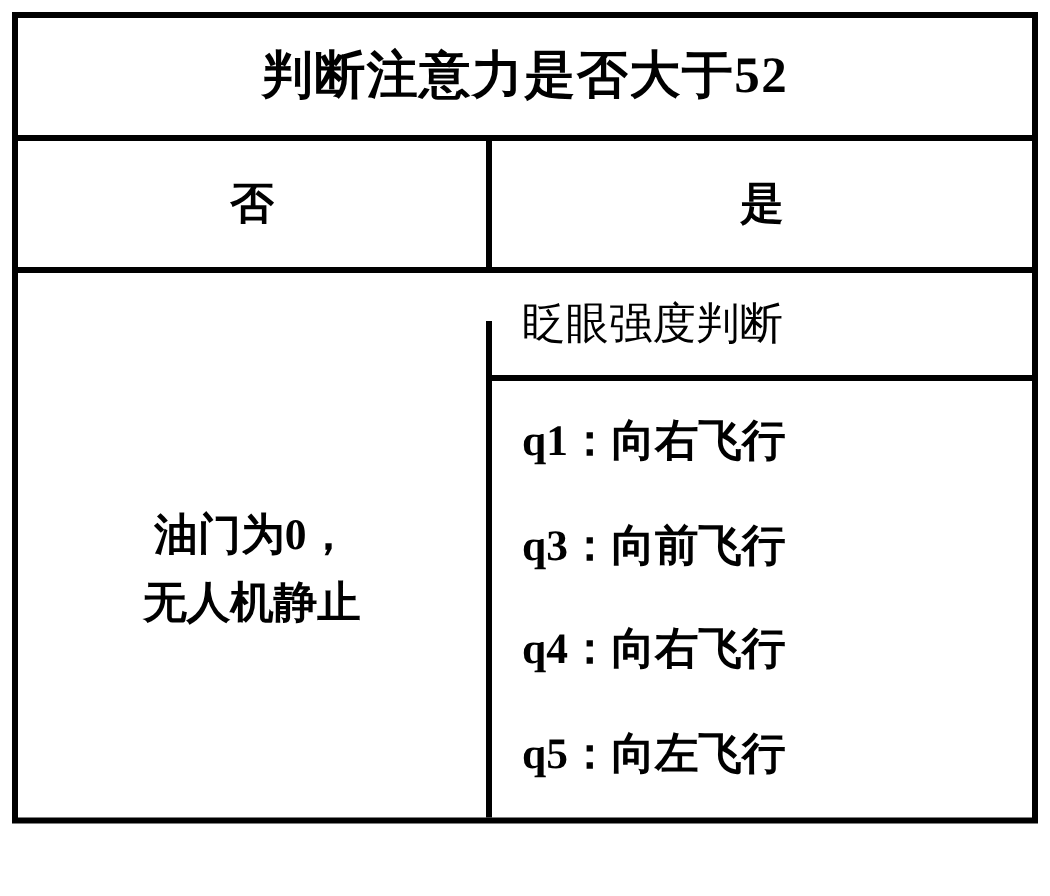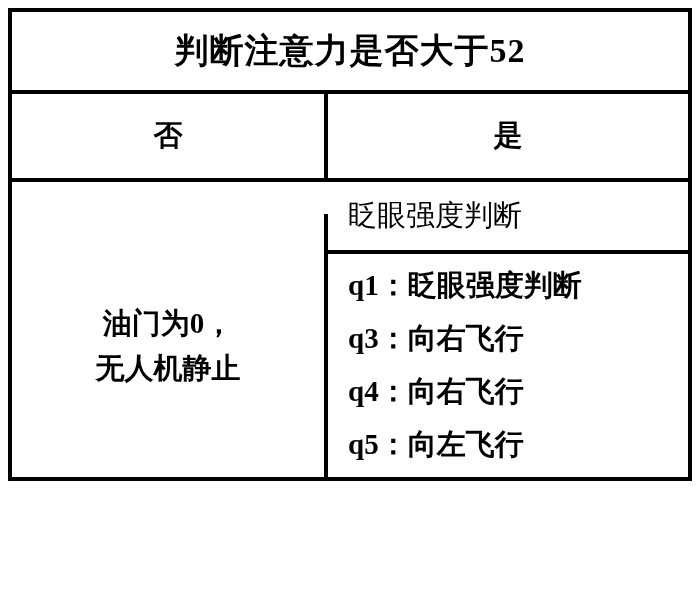--- a/index.html
+++ b/index.html
@@ -12,21 +12,21 @@
     height: 597px;
     font-family: "Liberation Serif", "DejaVu Serif", serif;
     color: #000000;
     overflow: hidden;
   }
   .diagram {
     position: absolute;
     left: 8px;
     top: 8px;
     width: 684px;
-    height: 473px;
+    height: 541px;
     border: 4px solid #000000;
     box-sizing: border-box;
     display: flex;
     flex-direction: column;
   }
   .row-title {
     height: 78px;
     flex: 0 0 78px;
     border-bottom: 4px solid #000000;
     display: flex;
@@ -130,21 +130,21 @@
   <div class="row-body">
 
     <div class="body-left">
       <div class="line">油门为0，</div>
       <div class="line">无人机静止</div>
     </div>
 
     <div class="body-right">
       <div class="right-header">眨眼强度判断</div>
       <div class="right-list">
-        <div class="cmd">q1：眨眼强度判断</div>
-        <div class="cmd">q3：向右飞行</div>
+        <div class="cmd">q1：向右飞行</div>
+        <div class="cmd">q3：向前飞行</div>
         <div class="cmd">q4：向右飞行</div>
         <div class="cmd">q5：向左飞行</div>
       </div>
     </div>
 
   </div>
 </div>
 
 </body></html>

